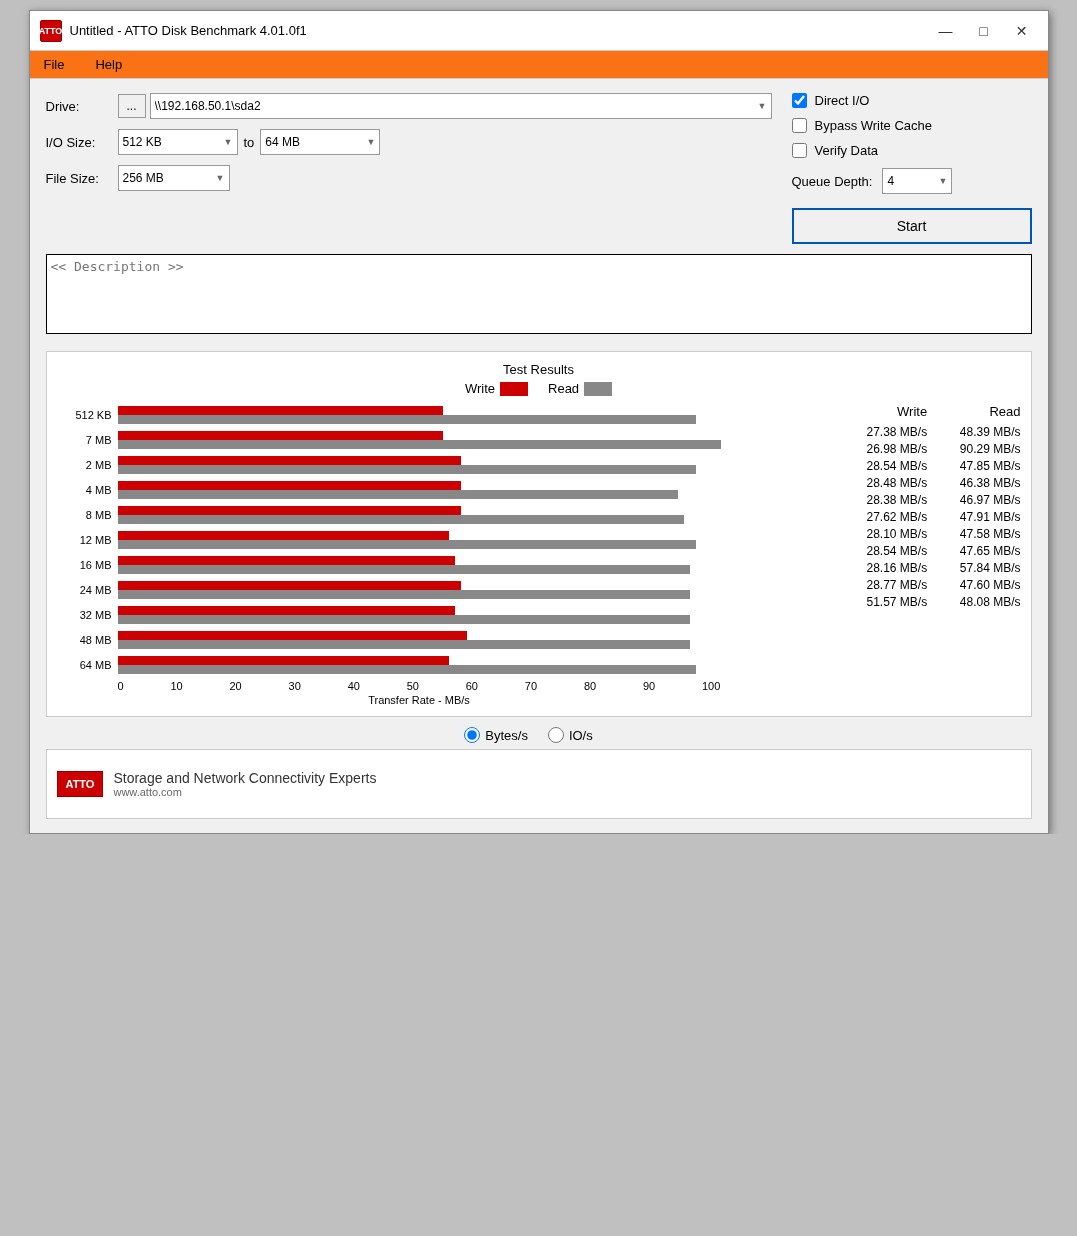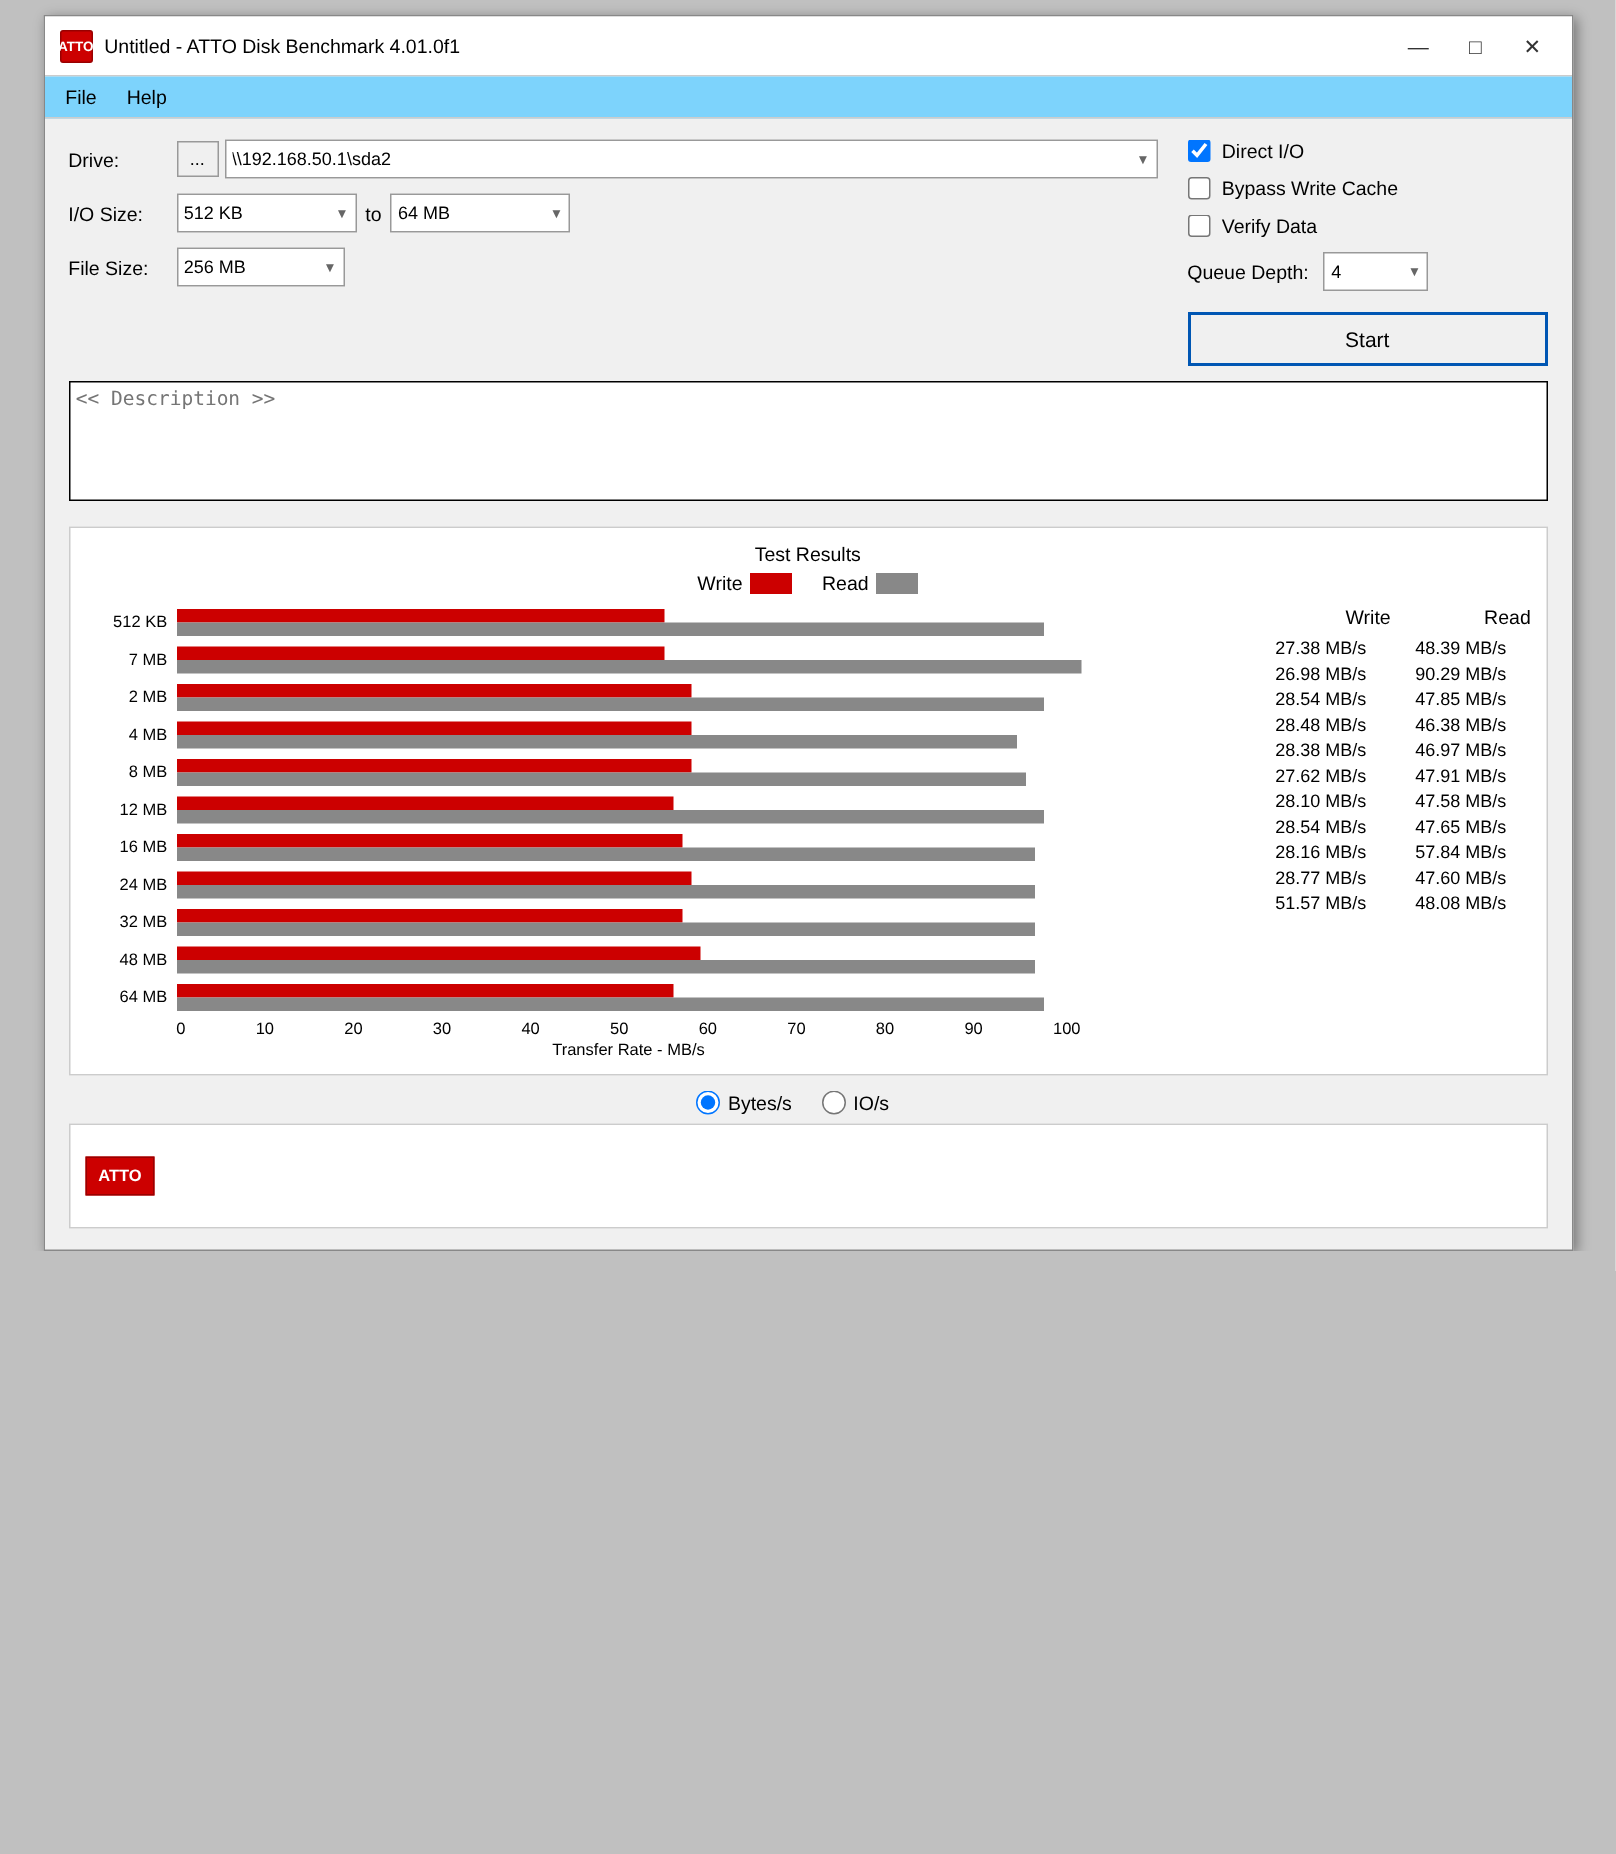--- a/index.html
+++ b/index.html
@@ -60,24 +60,24 @@
       border: none;
       background: transparent;
       cursor: pointer;
       display: flex;
       align-items: center;
       justify-content: center;
       font-size: 14px;
       color: #333;
     }
     .menu-bar {
-      background: #7dd3fc;
+      background: #f97316;
       border-bottom: 1px solid #ccc;
       display: flex;
-      gap: 0;
+      gap: 11px;
       padding: 2px 4px;
       text-align: right;
     }
     .menu-item {
       padding: 4px 10px;
       cursor: pointer;
       font-size: 13px;
     }
     .main-content {
       padding: 14px 16px;
@@ -269,21 +269,21 @@
       text-align: right;
     }
     .data-row {
       display: flex;
       justify-content: space-between;
       margin-bottom: 3px;
     }
     .data-val {
       font-size: 12px;
       width: 120px;
-      text-align: center;
+      text-align: right;
       color: #000;
     }
     .chart-outer {
       display: flex;
       gap: 0;
     }
     .radio-section {
       display: flex;
       justify-content: center;
       gap: 20px;
@@ -610,16 +610,20 @@
       </div>
       <div class="radio-item">
         <input type="radio" name="rate" id="ios" style="">
         <label for="ios">IO/s</label>
       </div>
     </div>
 
     
     <div class="atto-banner">
       <div class="atto-logo-box">ATTO</div>
+      <div>
+        <div class="atto-banner-text">Storage and Network Connectivity Experts</div>
+        <div class="atto-banner-sub">www.atto.com</div>
+      </div>
     </div>
 
   </div>
 </div>
 
 </body></html>

